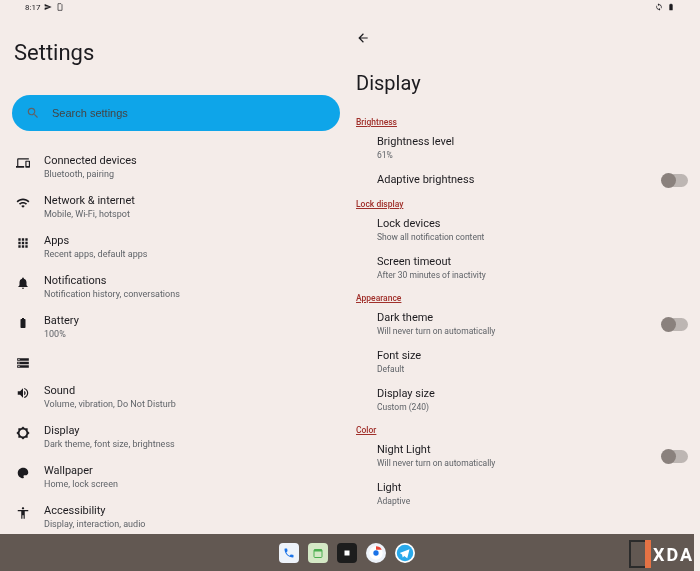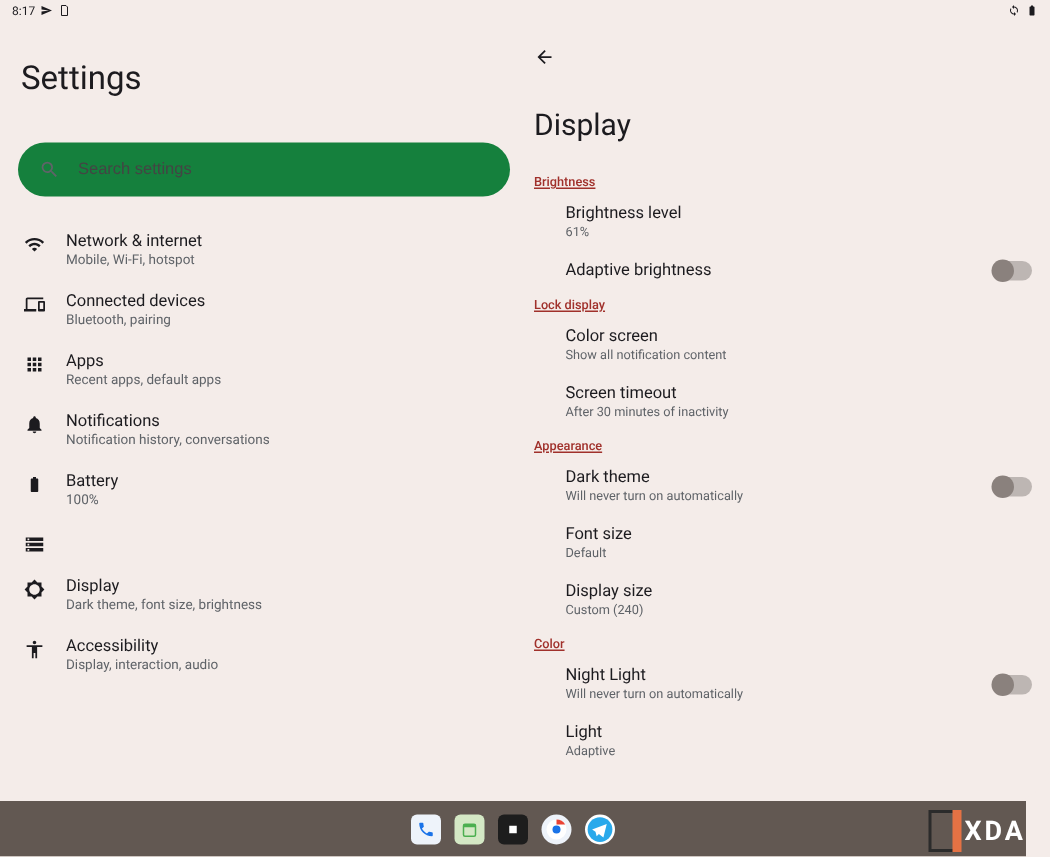--- a/index.html
+++ b/index.html
@@ -1,27 +1,27 @@
 <!DOCTYPE html>
 <html><head>
 <meta charset="utf-8">
 <style>
   * { box-sizing: border-box; margin: 0; padding: 0; }
   html, body { width: 700px; height: 571px; overflow: hidden; font-family: Roboto, Arial, sans-serif; }
   body { background: #f4ece9; color: #1c1b1f; position: relative; }
   
-  .statusbar { height: 14px; display: flex; justify-content: space-between; align-items: center; padding: 0 8px; font-size: 8px; color: #1c1b1f; }
+  .statusbar { height: 14px; display: flex; justify-content: space-between; align-items: center; padding: 0 25px; font-size: 8px; color: #1c1b1f; }
   .sb-left, .sb-right { display: flex; align-items: center; gap: 4px; }
   .sb-icon { width: 8px; height: 8px; fill: #1c1b1f; }
 
   .content { display: flex; height: 520px; border-radius: 0 0 26px 26px; overflow: hidden; background: #f4ece9;}
   
   .left { width: 352px; padding: 0 12px; }
   .left-title { font-size: 22px; font-weight: 400; padding: 26px 0 30px 2px; }
-  .search { background: #15803d; border-radius: 22px; height: 36px; display: flex; align-items: center; padding: 0 14px; gap: 12px; margin-bottom: 16px; }
+  .search { background: #0ea5e9; border-radius: 22px; height: 36px; display: flex; align-items: center; padding: 0 14px; gap: 12px; margin-bottom: 16px; }
   .search .si { width: 14px; height: 14px; fill: #5f6368; }
   .search input { border: none; background: transparent; font-size: 11px; outline: none; flex: 1; color: #1c1b1f; }
   .search input::placeholder { color: #444; }
   
   .cat { display: flex; align-items: flex-start; gap: 14px; padding: 7px 2px 7px 4px; }
   .cat .ci { width: 14px; height: 14px; fill: #1c1b1f; margin-top: 2px; flex-shrink:0; display:flex; align-items:center; justify-content:center;}
   .cat .ct { }
   .cat .ct .t { font-size: 11px; line-height: 14px; }
   .cat .ct .s { font-size: 9px; color: #5f6368; line-height: 11px; margin-top:1px;}
   
@@ -31,21 +31,21 @@
   .right-title { font-size: 20px; padding: 22px 0 22px 4px; }
   
   .sec-hdr { font-size: 8.5px; color: #a0302b; font-weight: 500; padding: 0 0 8px 4px; text-decoration: underline; }
   .row { display: flex; justify-content: space-between; align-items: center; padding: 0 2px 12px 4px; margin-left: 21px; }
   .row .rt .t { font-size: 11px; line-height: 14px; }
   .row .rt .s { font-size: 8.5px; color: #5f6368; line-height: 11px; margin-top:1px;}
   
   .toggle { width: 26px; height: 13px; background: #bdb6b3; border-radius: 7px; position: relative; flex-shrink: 0; }
   .toggle::after { content:""; position:absolute; width:15px; height:15px; background:#8a817d; border-radius:50%; top:-1px; left:-1px; }
   
-  .taskbar { position: absolute; bottom: 0; left: 0; right: 16px; height: 37px; background: #625852; display: flex; align-items: center; justify-content: center; gap: 9px; }
+  .taskbar { position: absolute; bottom: 0; left: 0; right: 6px; height: 37px; background: #625852; display: flex; align-items: center; justify-content: center; gap: 9px; }
   .tb-app { width: 20px; height: 20px; border-radius: 4px; display:flex; align-items:center; justify-content:center;}
   .tb-phone { background: #eef3fa; }
   .tb-green { background: #d4e8c5; }
   .tb-black { background: #1d1d1d; }
   .tb-chrome { background: #eef3fa; border-radius:50%;}
   .tb-tele { background: #fff; border-radius:50%;}
   
   .watermark { position: absolute; right: 0; bottom: 3px; display:flex; align-items:center; gap:0; }
   .wm-sq { width: 20px; height: 28px; position:relative;}
   .wm-sq::before { content:""; position:absolute; width:16px; height:24px; border:2px solid #2b2b2b; left:0; top:0;}
@@ -81,42 +81,42 @@
     <div class="search">
       <svg class="si" viewBox="0 0 24 24">
           <path d="M15.5 14h-.79l-.28-.27A6.471 6.471 0 0016 9.5 6.5 6.5 0 109.5 16c1.61 0 3.09-.59 4.23-1.57l.27.28v.79l5 4.99L20.49 19l-4.99-5zm-6 0C7.01 14 5 11.99 5 9.5S7.01 5 9.5 5 14 7.01 14 9.5 11.99 14 9.5 14z"></path>
         </svg>
       <input placeholder="Search settings" style="">
     </div>
 
     <div class="cat">
       <span class="ci">
           <svg viewBox="0 0 24 24" width="14" height="14">
+            <path d="M4 6h18V4H4c-1.1 0-2 .9-2 2v11H0v3h14v-3H4V6zm19 2h-6c-.55 0-1 .45-1 1v10c0 .55.45 1 1 1h6c.55 0 1-.45 1-1V9c0-.55-.45-1-1-1zm-1 9h-4v-7h4v7z"></path>
+          </svg>
+        </span>
+      <div class="ct">
+          <div class="t">Connected devices</div>
+          <div class="s">Bluetooth, pairing</div>
+        </div>
+    </div>
+    <div class="cat">
+      <span class="ci">
+          <svg viewBox="0 0 24 24" width="14" height="14">
             <path d="M1 9l2 2c4.97-4.97 13.03-4.97 18 0l2-2C16.93 2.93 7.08 2.93 1 9zm8 8l3 3 3-3c-1.65-1.66-4.34-1.66-6 0zm-4-4l2 2c2.76-2.76 7.24-2.76 10 0l2-2C15.14 9.14 8.87 9.14 5 13z"></path>
           </svg>
         </span>
       <div class="ct">
           <div class="t">Network &amp; internet</div>
           <div class="s">Mobile, Wi-Fi, hotspot</div>
         </div>
     </div>
     <div class="cat">
       <span class="ci">
           <svg viewBox="0 0 24 24" width="14" height="14">
-            <path d="M4 6h18V4H4c-1.1 0-2 .9-2 2v11H0v3h14v-3H4V6zm19 2h-6c-.55 0-1 .45-1 1v10c0 .55.45 1 1 1h6c.55 0 1-.45 1-1V9c0-.55-.45-1-1-1zm-1 9h-4v-7h4v7z"></path>
-          </svg>
-        </span>
-      <div class="ct">
-          <div class="t">Connected devices</div>
-          <div class="s">Bluetooth, pairing</div>
-        </div>
-    </div>
-    <div class="cat">
-      <span class="ci">
-          <svg viewBox="0 0 24 24" width="14" height="14">
             <path d="M4 8h4V4H4v4zm6 12h4v-4h-4v4zm-6 0h4v-4H4v4zm0-6h4v-4H4v4zm6 0h4v-4h-4v4zm6-10v4h4V4h-4zm-6 4h4V4h-4v4zm6 6h4v-4h-4v4zm0 6h4v-4h-4v4z"></path>
           </svg>
         </span>
       <div class="ct">
           <div class="t">Apps</div>
           <div class="s">Recent apps, default apps</div>
         </div>
     </div>
     <div class="cat">
       <span class="ci">
@@ -143,26 +143,48 @@
     <div class="cat">
       <span class="ci">
           <svg viewBox="0 0 24 24" width="14" height="14">
             <path d="M2 20h20v-4H2v4zm2-3h2v2H4v-2zM2 4v4h20V4H2zm4 3H4V5h2v2zm-4 7h20v-4H2v4zm2-3h2v2H4v-2z"></path>
           </svg>
         </span>
     </div>
     <div class="cat">
       <span class="ci">
           <svg viewBox="0 0 24 24" width="14" height="14">
+            <path d="M3 9v6h4l5 5V4L7 9H3zm13.5 3c0-1.77-1.02-3.29-2.5-4.03v8.05c1.48-.73 2.5-2.25 2.5-4.02zM14 3.23v2.06c2.89.86 5 3.54 5 6.71s-2.11 5.85-5 6.71v2.06c4.01-.91 7-4.49 7-8.77s-2.99-7.86-7-8.77z"></path>
+          </svg>
+        </span>
+      <div class="ct">
+          <div class="t">Sound</div>
+          <div class="s">Volume, vibration, Do Not Disturb</div>
+        </div>
+    </div>
+    <div class="cat">
+      <span class="ci">
+          <svg viewBox="0 0 24 24" width="14" height="14">
             <path d="M20 15.31L23.31 12 20 8.69V4h-4.69L12 .69 8.69 4H4v4.69L.69 12 4 15.31V20h4.69L12 23.31 15.31 20H20v-4.69zM12 18c-3.31 0-6-2.69-6-6s2.69-6 6-6 6 2.69 6 6-2.69 6-6 6z"></path>
           </svg>
         </span>
       <div class="ct">
           <div class="t">Display</div>
           <div class="s">Dark theme, font size, brightness</div>
+        </div>
+    </div>
+    <div class="cat">
+      <span class="ci">
+          <svg viewBox="0 0 24 24" width="14" height="14">
+            <path d="M12 3c-4.97 0-9 4.03-9 9s4.03 9 9 9c.83 0 1.5-.67 1.5-1.5 0-.39-.15-.74-.39-1.01-.23-.26-.38-.61-.38-.99 0-.83.67-1.5 1.5-1.5H16c2.76 0 5-2.24 5-5 0-4.42-4.03-8-9-8z"></path>
+          </svg>
+        </span>
+      <div class="ct">
+          <div class="t">Wallpaper</div>
+          <div class="s">Home, lock screen</div>
         </div>
     </div>
     <div class="cat">
       <span class="ci">
           <svg viewBox="0 0 24 24" width="14" height="14">
             <path d="M12 2c1.1 0 2 .9 2 2s-.9 2-2 2-2-.9-2-2 .9-2 2-2zm9 7h-6v13h-2v-6h-2v6H9V9H3V7h18v2z"></path>
           </svg>
         </span>
       <div class="ct">
           <div class="t">Accessibility</div>
@@ -190,21 +212,21 @@
     <div class="row">
       <div class="rt">
           <div class="t">Adaptive brightness</div>
         </div>
       <div class="toggle"></div>
     </div>
 
     <div class="sec-hdr">Lock display</div>
     <div class="row">
       <div class="rt">
-          <div class="t">Color screen</div>
+          <div class="t">Lock devices</div>
           <div class="s">Show all notification content</div>
         </div>
     </div>
     <div class="row">
       <div class="rt">
           <div class="t">Screen timeout</div>
           <div class="s">After 30 minutes of inactivity</div>
         </div>
     </div>
 

